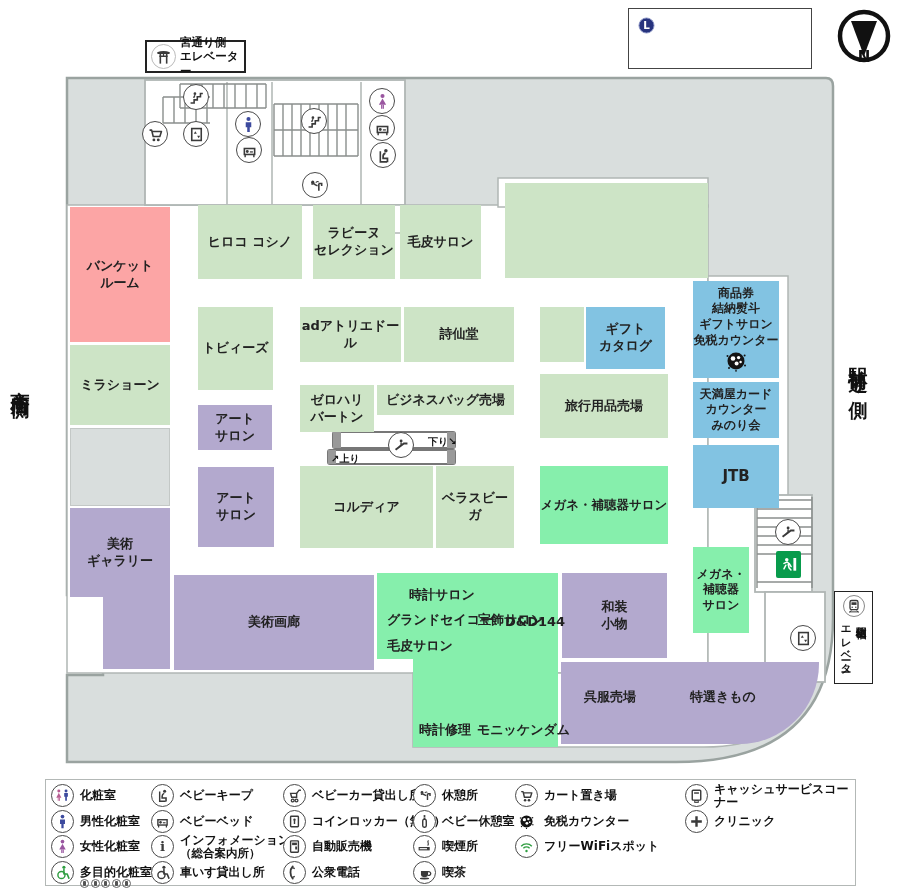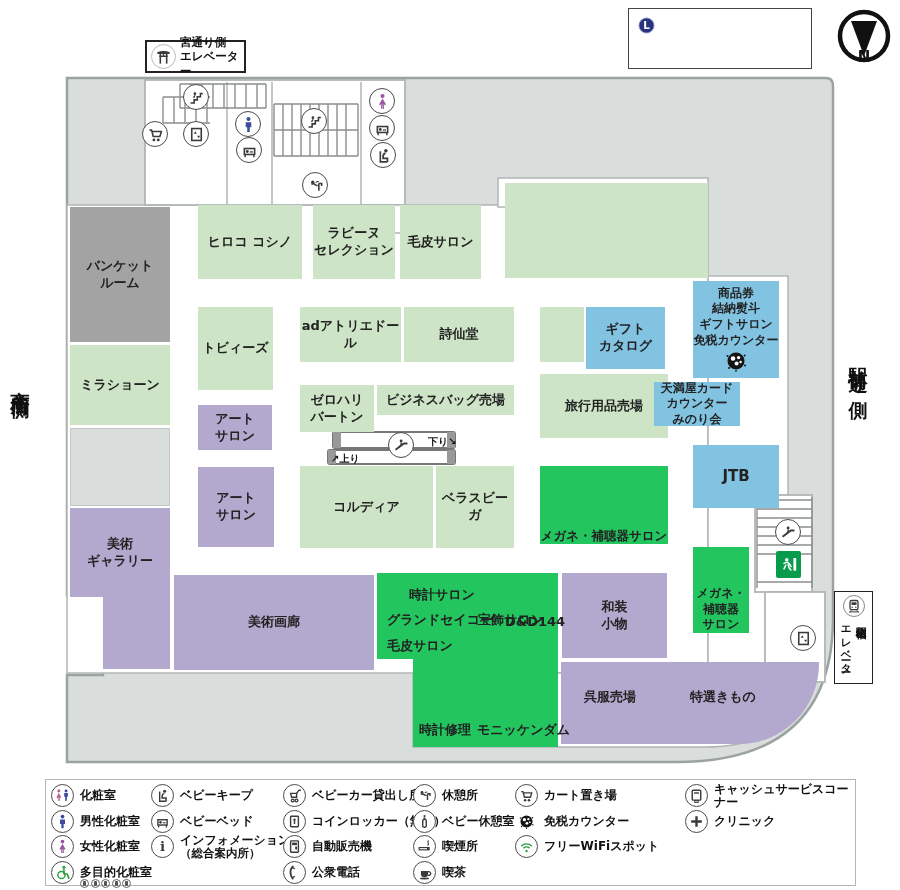--- a/index.html
+++ b/index.html
@@ -5,24 +5,24 @@
   html,body{margin:0;padding:0;background:#fff;width:900px;height:890px;overflow:hidden;
     font-family:"DejaVu Sans","Liberation Sans",sans-serif;-webkit-font-smoothing:antialiased;}
   #stage{position:relative;width:900px;height:890px;background:#fff;}
   #plan-svg{position:absolute;left:0;top:0;}
   
   .room{position:absolute;display:flex;align-items:center;justify-content:center;
     flex-direction:column;box-sizing:border-box;}
   .rlabel{white-space:pre-line;text-align:center;font-weight:bold;font-size:13px;
     color:#222;line-height:1.3;}
   .green{background:#cde4c6;}
-  .blue{background:#a3a3a3;}
+  .blue{background:#fca5a5;}
   .blue2{background:#82c3e2;}
   .purple{background:#b3a9ce;}
-  .orange{background:#22c55e;justify-content:flex-end;}
+  .orange{background:#86efac;}
   .grayb{background:#d9dedd;border:1px solid #c3c8c6;}
   .round-br{border-bottom-right-radius:80px 80px;}
   .flabel{position:absolute;font-weight:bold;font-size:13px;color:#222;white-space:nowrap;}
   
   .micon{position:absolute;width:26px;height:26px;border-radius:50%;background:#fff;
     border:1.6px solid #4a4a4a;box-sizing:border-box;display:flex;align-items:center;
     justify-content:center;color:#3a3a3a;}
   .micon svg{width:19px;height:19px;display:block;}
   .noring{border:none;background:transparent;}
   .noring svg{width:26px;height:26px;}
@@ -327,21 +327,21 @@
       <div class="room green" style="left: 300px; top: 385px; width: 74px; height: 47px;">
         <span class="rlabel">ゼロハリ
 バートン</span>
       </div>
       <div class="room green" style="left: 377px; top: 385px; width: 137px; height: 30px;">
         <span class="rlabel">ビジネスバッグ売場</span>
       </div>
       <div class="room green" style="left: 540px; top: 374px; width: 128px; height: 64px;">
         <span class="rlabel">旅行用品売場</span>
       </div>
-      <div class="room blue2" style="left: 654px; top: 382px; width: 86px; height: 44px;">
+      <div class="room blue2" style="left: 693px; top: 382px; width: 86px; height: 56px;">
         <span class="rlabel" style="font-size: 12px;">天満屋カード
 カウンター
 みのり会</span>
       </div>
       <div class="room blue2" style="left: 693px; top: 445px; width: 86px; height: 63px;">
         <span class="rlabel" style="font-size: 15px;">JTB</span>
       </div>
       <div class="room purple" style="left: 198px; top: 467px; width: 76px; height: 80px;">
         <span class="rlabel">アート
 サロン</span>
@@ -564,20 +564,28 @@
           <span class="lg-label">ベビーベッド</span>
         </div>
         <div class="lg-item">
           <div class="micon ic-info" style="width: 23px; height: 23px; position: static;">
             <svg viewBox="0 0 24 24">
               <use href="#sym-info"></use>
             </svg>
           </div>
           <span class="lg-label">インフォメーション<span class="l2">（総合案内所）</span></span>
         </div>
+        <div class="lg-item">
+          <div class="micon ic-wheelchair" style="width: 23px; height: 23px; position: static;">
+            <svg viewBox="0 0 24 24">
+              <use href="#sym-wheelchair"></use>
+            </svg>
+          </div>
+          <span class="lg-label">車いす貸出し所</span>
+        </div>
       </div>
       <div class="lg-col" style="left: 237px;">
         <div class="lg-item">
           <div class="micon ic-stroller" style="width: 23px; height: 23px; position: static;">
             <svg viewBox="0 0 24 24">
               <use href="#sym-stroller"></use>
             </svg>
           </div>
           <span class="lg-label">ベビーカー貸出し所</span>
         </div>

